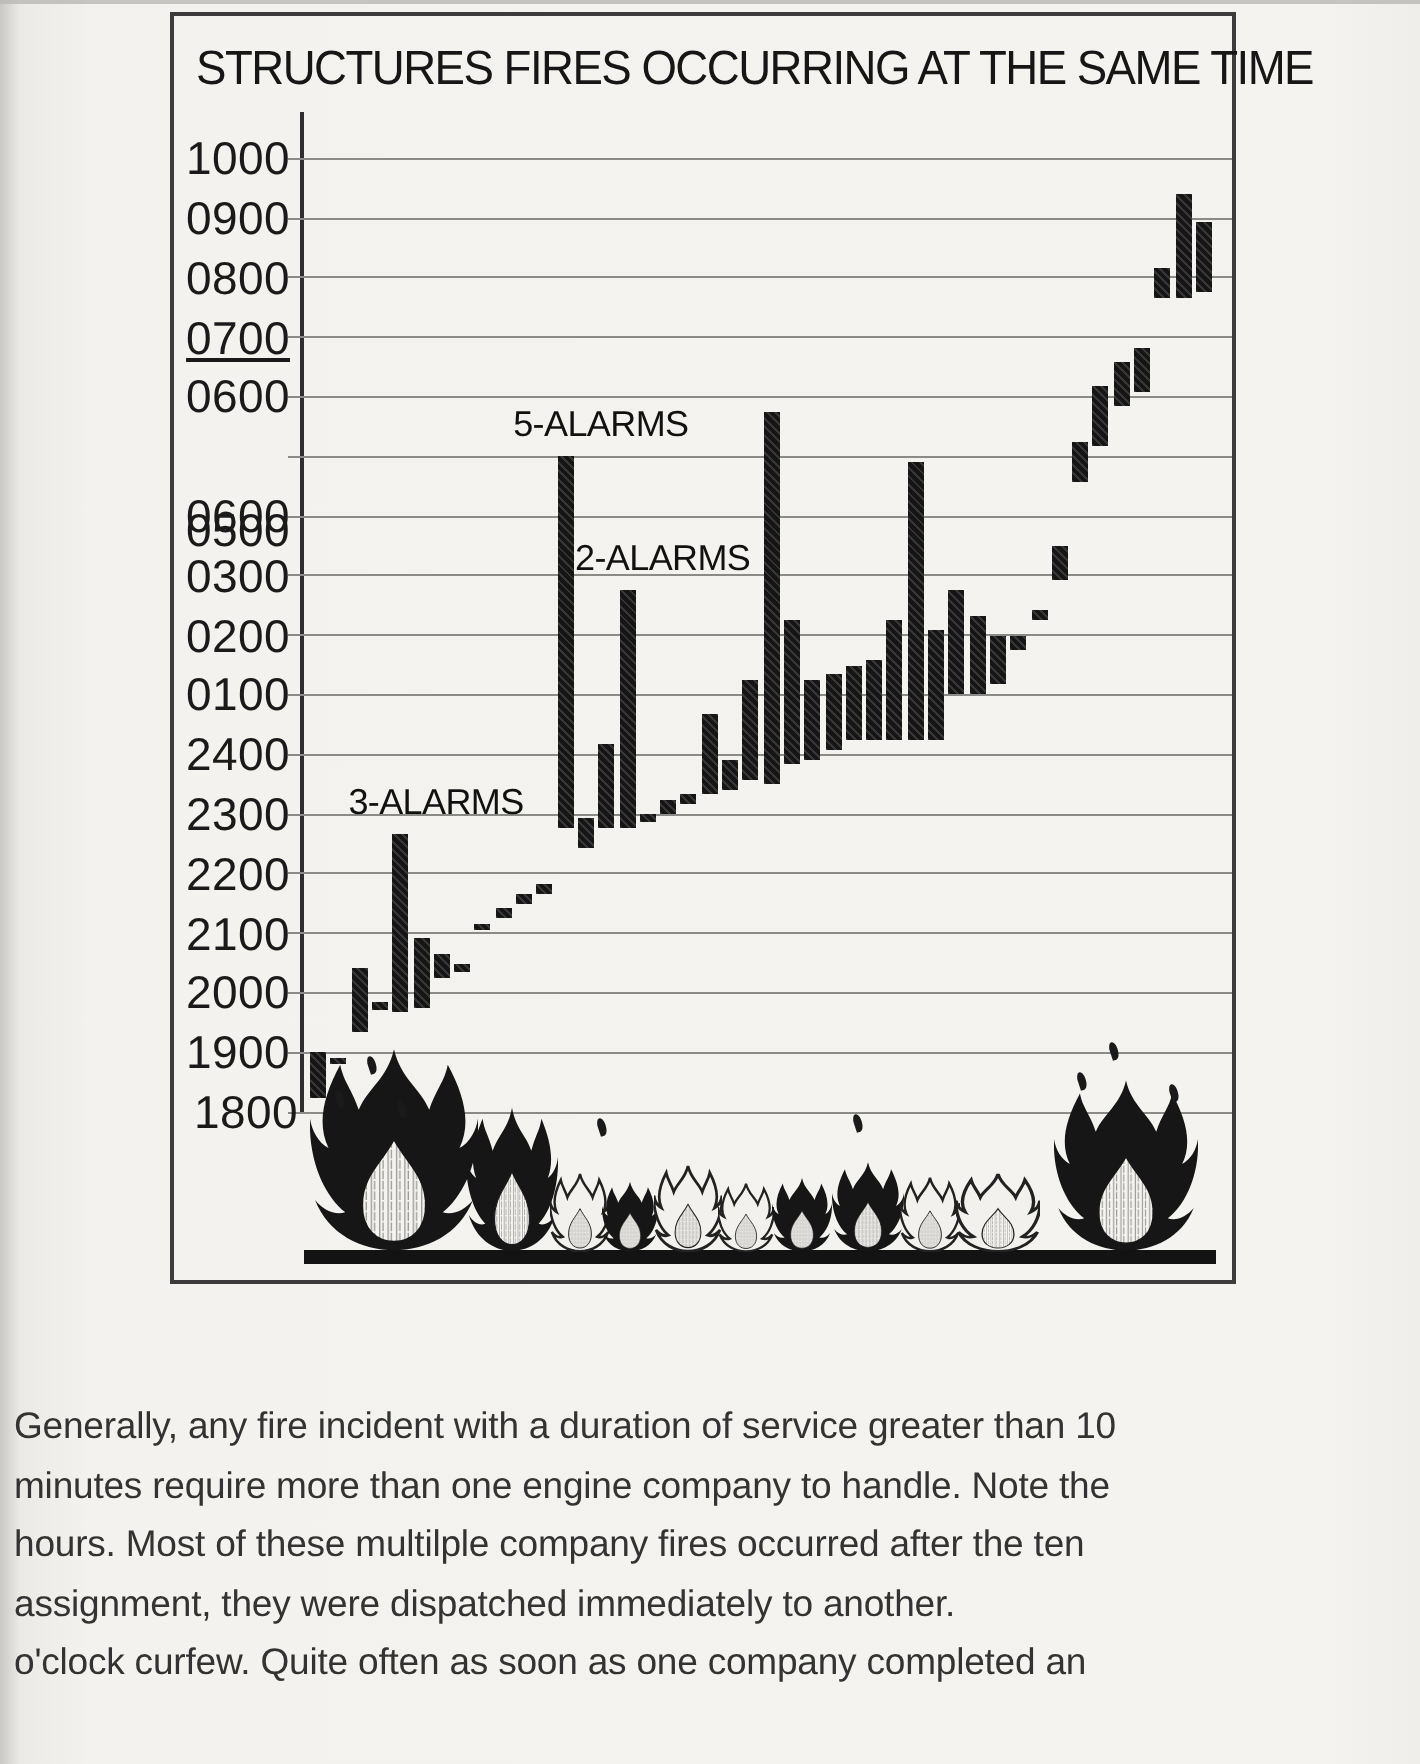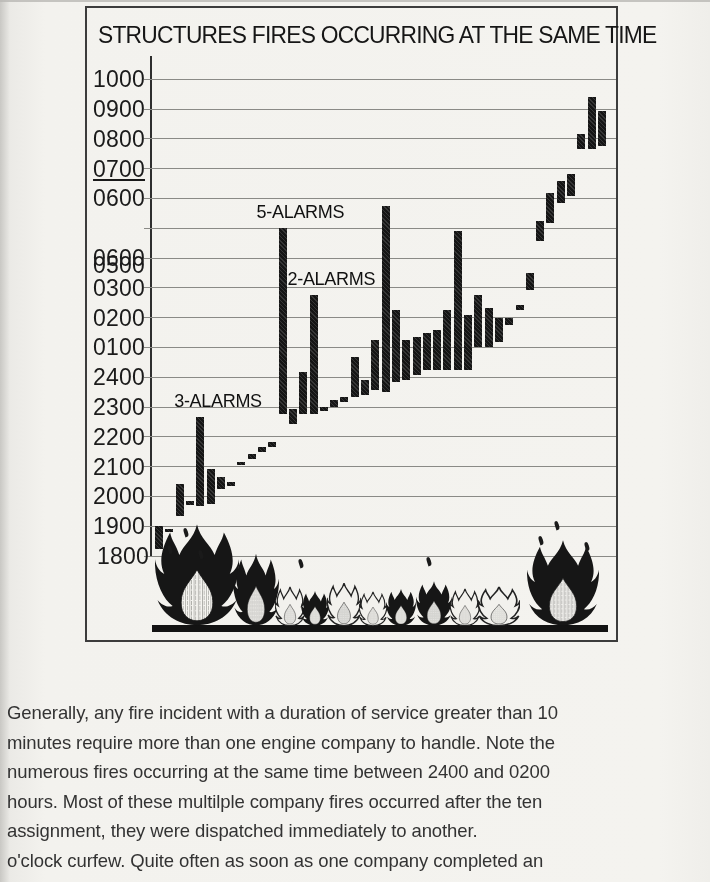--- a/index.html
+++ b/index.html
@@ -182,18 +182,17 @@
         <div class="spark" style="left: 468px; top: 513px;"></div>
         <div class="spark" style="left: 498px; top: 534px;"></div>
         <div class="spark" style="left: 212px; top: 551px;"></div>
         <div class="spark" style="left: 340px; top: 549px;"></div>
       </div>
   </div>
 
   <div class="caption" id="caption">
       <div class="caption-line">Generally, any fire incident with a duration of service greater than 10</div>
       <div class="caption-line">minutes require more than one engine company to handle.  Note the</div>
-      <div class="caption-line">numerous fires occurring at the same time between 2400 and 0200</div>
       <div class="caption-line">hours.  Most of these multilple company fires occurred after the ten</div>
       <div class="caption-line">assignment, they were dispatched immediately to another.</div>
       <div class="caption-line">o'clock curfew.  Quite often as soon as one company completed an</div>
     </div>
 </div>
 
 </body></html>

